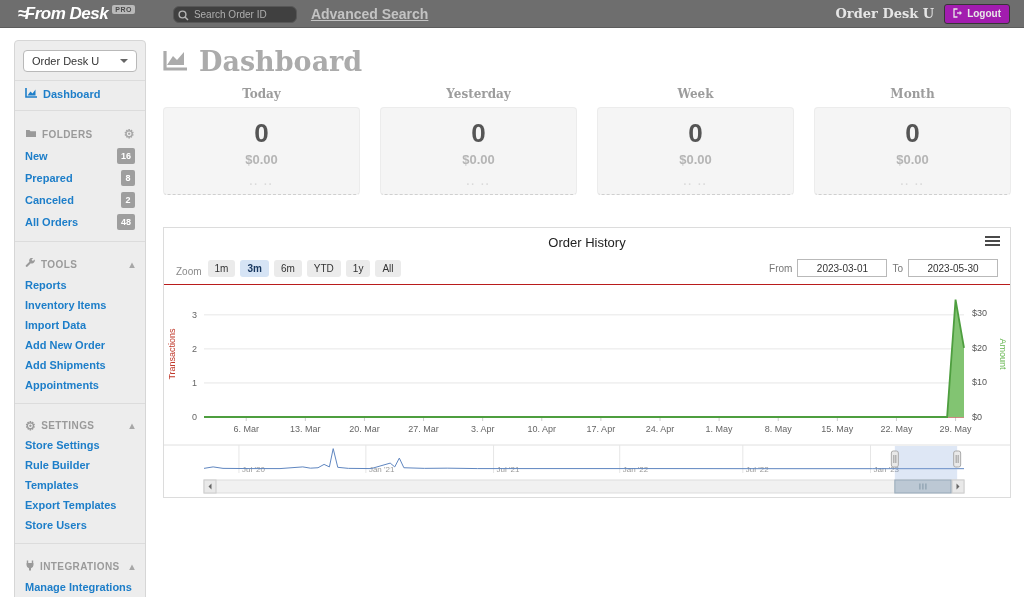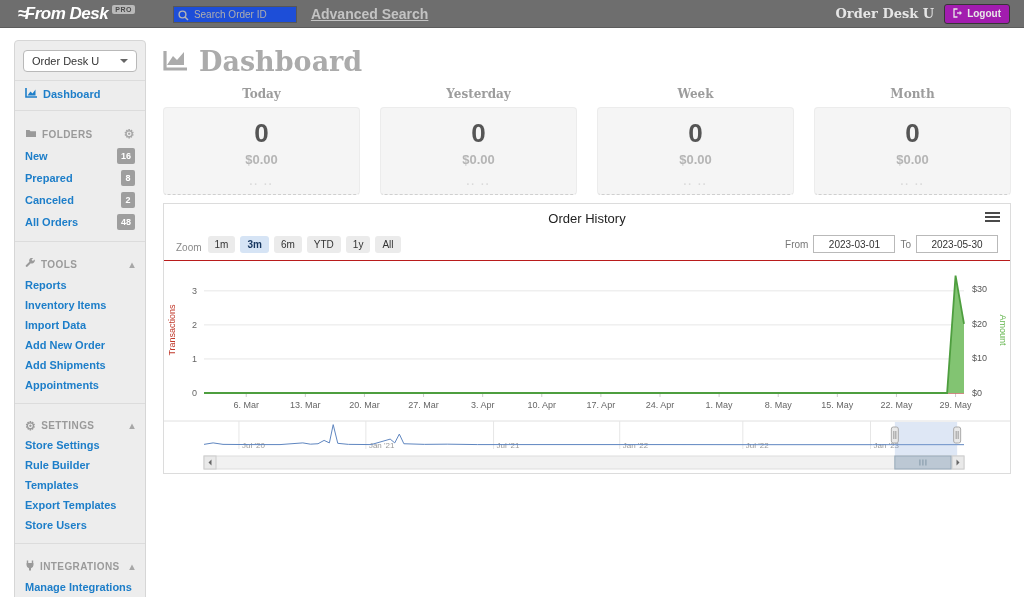--- a/index.html
+++ b/index.html
@@ -11,22 +11,22 @@
             background:#6e6e6e; border-bottom:1px solid #5c5c5c;
             display:flex; align-items:center; }
   .logo { margin-left:18px; color:#fff; font-size:17px; font-weight:bold;
           font-style:italic; letter-spacing:-0.5px; white-space:nowrap; }
   .logo .swoosh { font-style:normal; margin-right:-2px; }
   .pro-badge { display:inline-block; background:#b9b9b9; color:#4a4a4a;
                font-size:7px; font-weight:bold; font-style:normal;
                border-radius:2px; padding:1px 3px; vertical-align:top;
                margin-left:4px; margin-top:1px; letter-spacing:0.5px; }
   .search-wrap { margin-left:38px; position:relative; }
-  .search-input { width:124px; height:17px; background:#1d4ed8;
-                  border:1px solid #575757; border-radius:0; color:#d5d5d5;
+  .search-input { width:124px; height:17px; background:#404040;
+                  border:1px solid #575757; border-radius:6px; color:#d5d5d5;
                   font-size:10px; padding:0 4px 0 20px; outline:none; }
   .search-input::placeholder { color:#aeaeae; }
   .search-ico { position:absolute; left:5px; top:3px; }
   .adv-search { margin-left:14px; color:#c3c3c3; font-size:14px;
                 font-weight:bold; text-decoration:underline; cursor:pointer; }
   .nav-right { margin-left:auto; display:flex; align-items:center; margin-right:14px; }
   .nav-user { color:#e6e6e6; font-family:"DejaVu Serif", serif; font-weight:bold;
               font-size:13px; margin-right:10px; }
   .logout-btn { background:#a21caf; border:1px solid #363636; border-radius:3px;
                 color:#e8e8e8; font-size:10px; font-weight:bold; padding:3px 8px;
@@ -67,34 +67,34 @@
   .stat-label { text-align:center; color:#9c9c9c; font-family:"DejaVu Serif", serif;
                 font-weight:bold; font-size:12px; margin-bottom:6px; }
   .stat-card { background:#f5f5f5; border:1px solid #ececec;
                border-bottom:1px dashed #cfcfcf; border-radius:4px;
                height:88px; text-align:center; padding-top:12px; }
   .stat-count { color:#555; font-size:26px; font-weight:bold; line-height:26px; }
   .stat-amount { color:#b5b5b5; font-size:13px; font-weight:bold; margin-top:6px; }
   .stat-sub { color:#dadada; font-size:10px; font-weight:bold; margin-top:9px;
               letter-spacing:2px; }
 
-  .panel { margin-top:8px; background:#fff; border:1px solid #dcdcdc; width:848px; }
+  .panel { margin-top:32px; background:#fff; border:1px solid #dcdcdc; width:848px; }
   .panel-head { position:relative; height:25px; }
   .panel-title { text-align:center; font-size:13px; color:#222; padding-top:7px; }
   .hamburger { position:absolute; right:10px; top:8px; width:15px; cursor:pointer; }
   .hamburger div { height:2px; background:#4a4a4a; margin-bottom:2px; }
   .panel-controls { display:flex; align-items:flex-end; padding:6px 12px 7px 12px;
                     border-bottom:1px solid #b91c1c; }
   .zoom-label { color:#8a8a8a; font-size:10px; margin-right:6px; }
   .zoom-btn { background:#ebebeb; border-radius:3px; color:#333; font-size:10px;
               padding:3px 7px; margin-right:5px; cursor:pointer; }
   .zoom-btn.active { background:#d6e4f5; color:#16365f; font-weight:bold; }
   .range-group { margin-left:auto; display:flex; align-items:center; gap:5px; }
   .range-label { color:#777; font-size:10px; }
-  .range-input { width:82px; height:18px; border:1px solid #b9b9b9; font-size:10px;
+  .range-input { width:90px; height:18px; border:1px solid #b9b9b9; font-size:10px;
                  text-align:center; color:#333; outline:none;
                  font-family:"Liberation Sans", sans-serif; }
   #chart-svg { display:block; }
 </style>
 </head>
 <body>
 
 <div class="navbar">
   <div class="logo"><span class="swoosh">≈</span><span>From Desk</span><span class="pro-badge">PRO</span></div>
   <div class="search-wrap">

